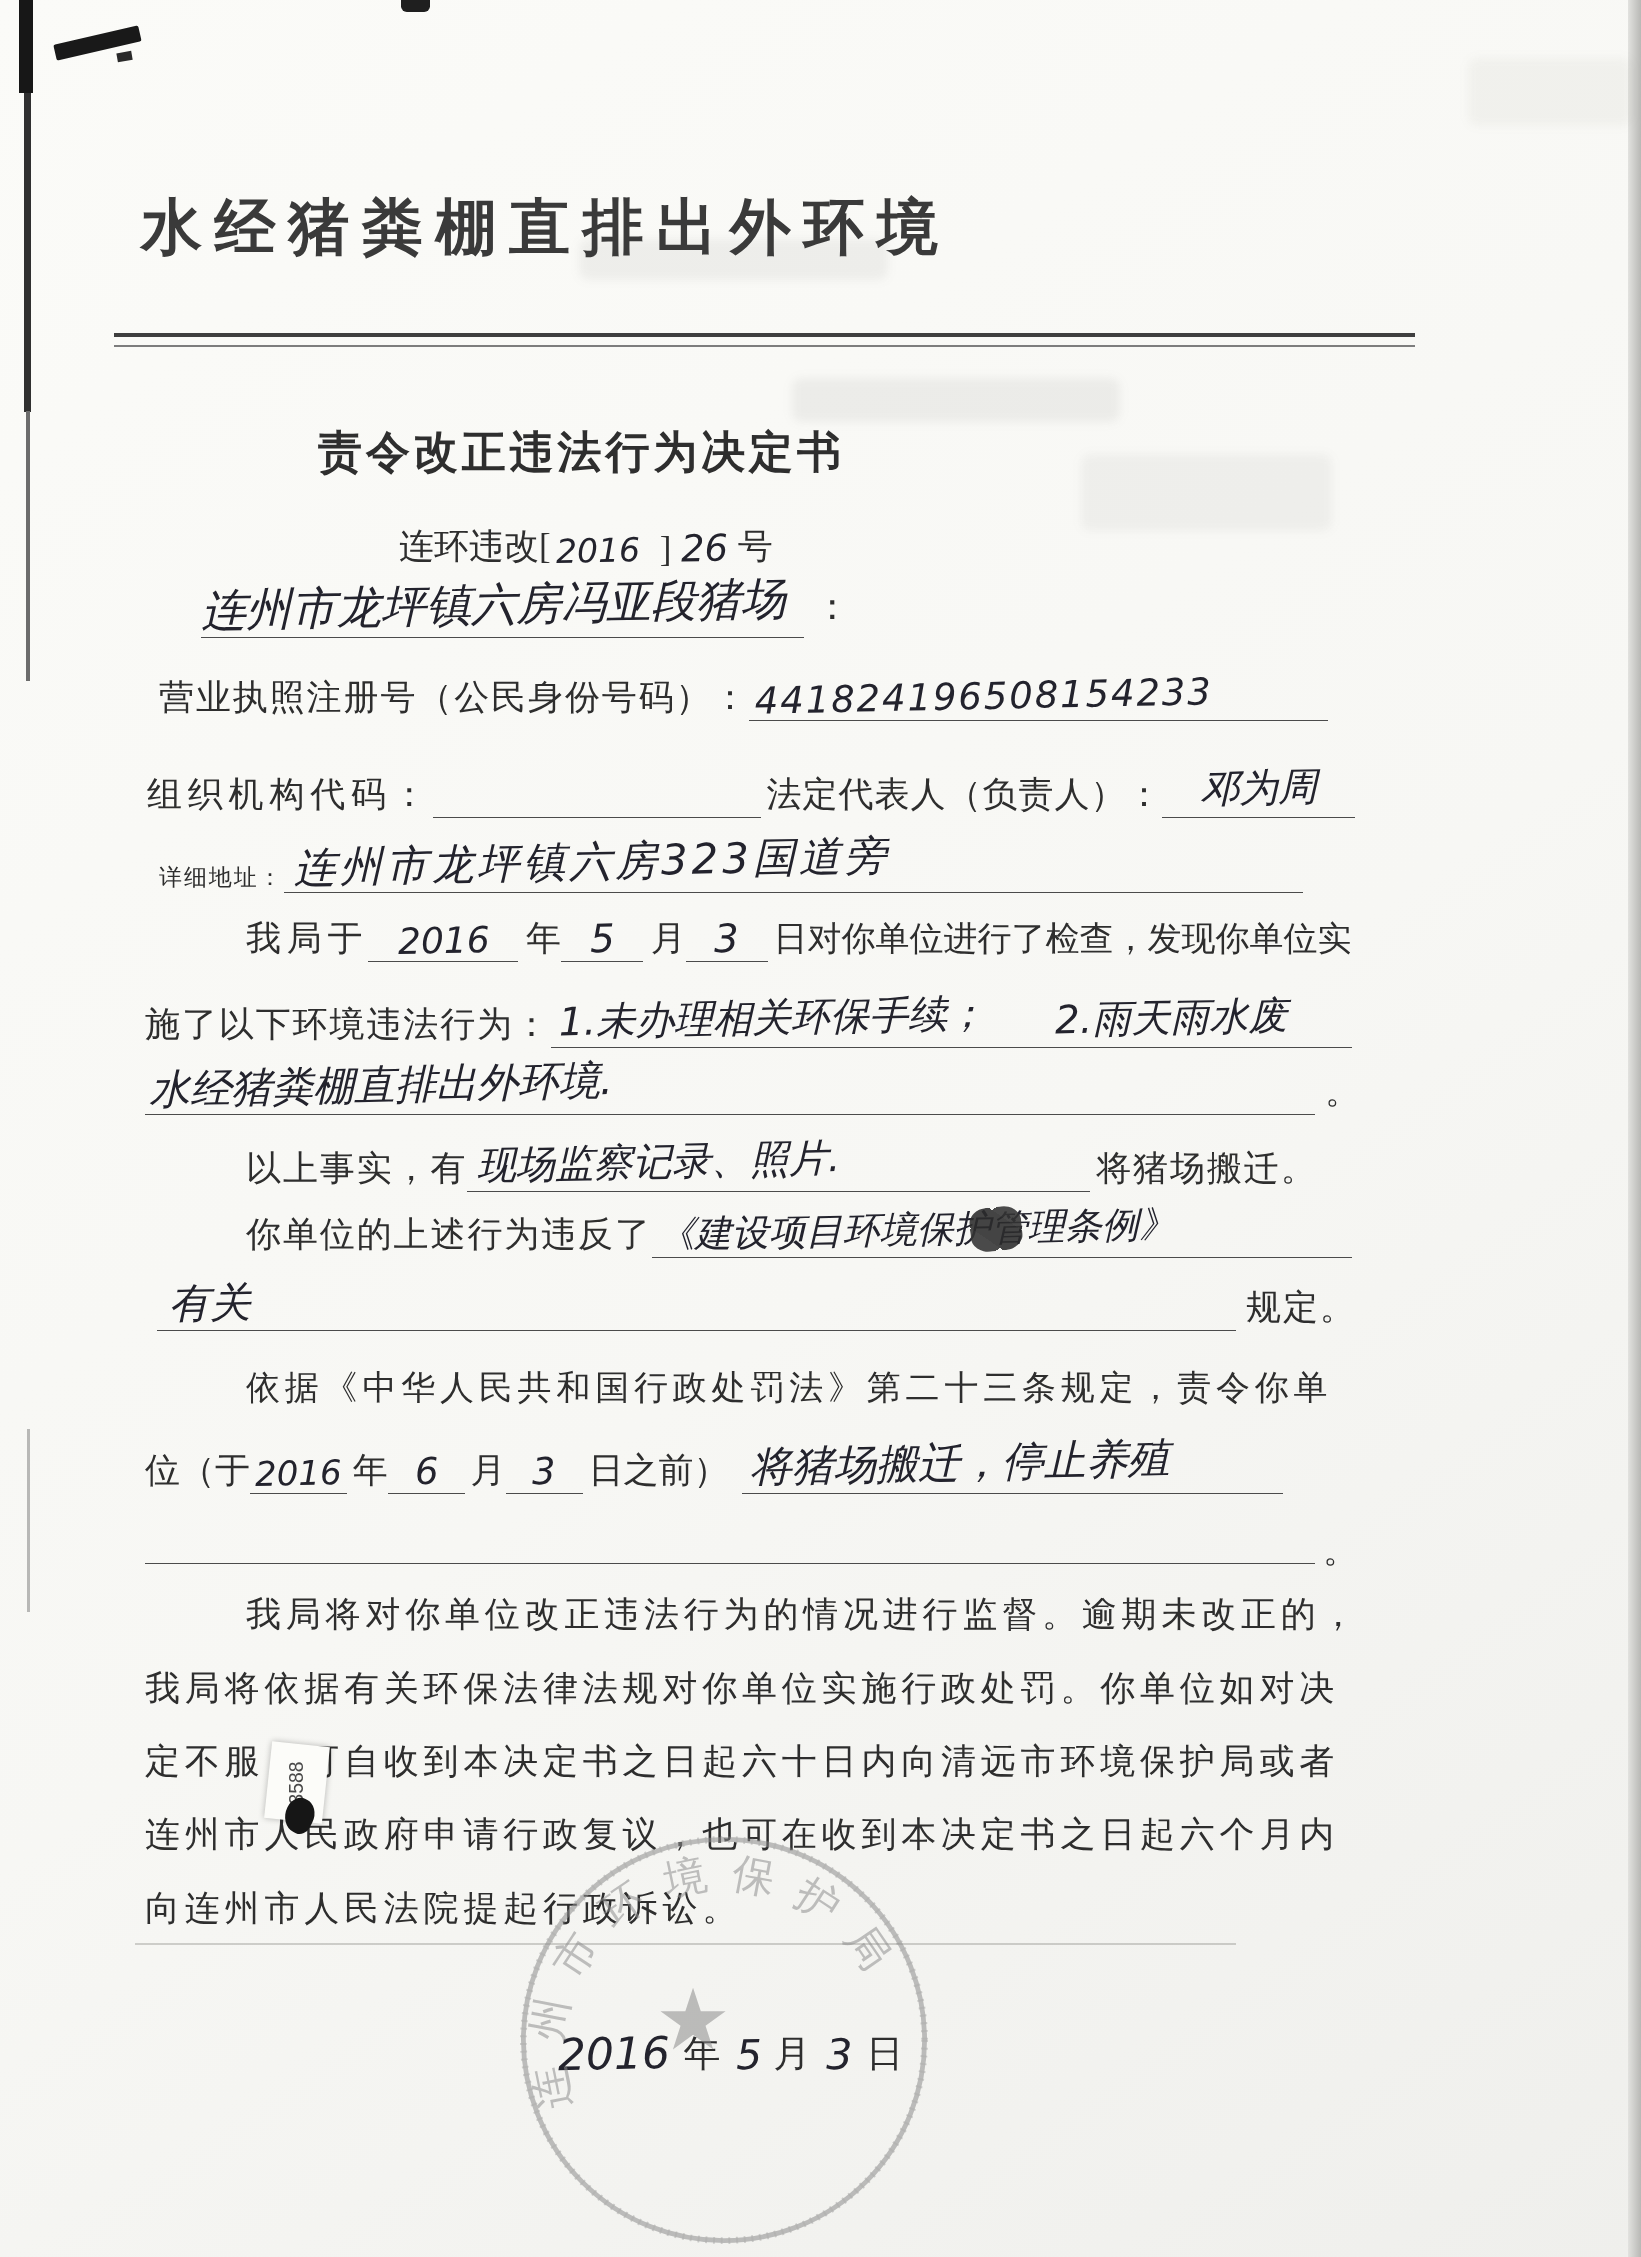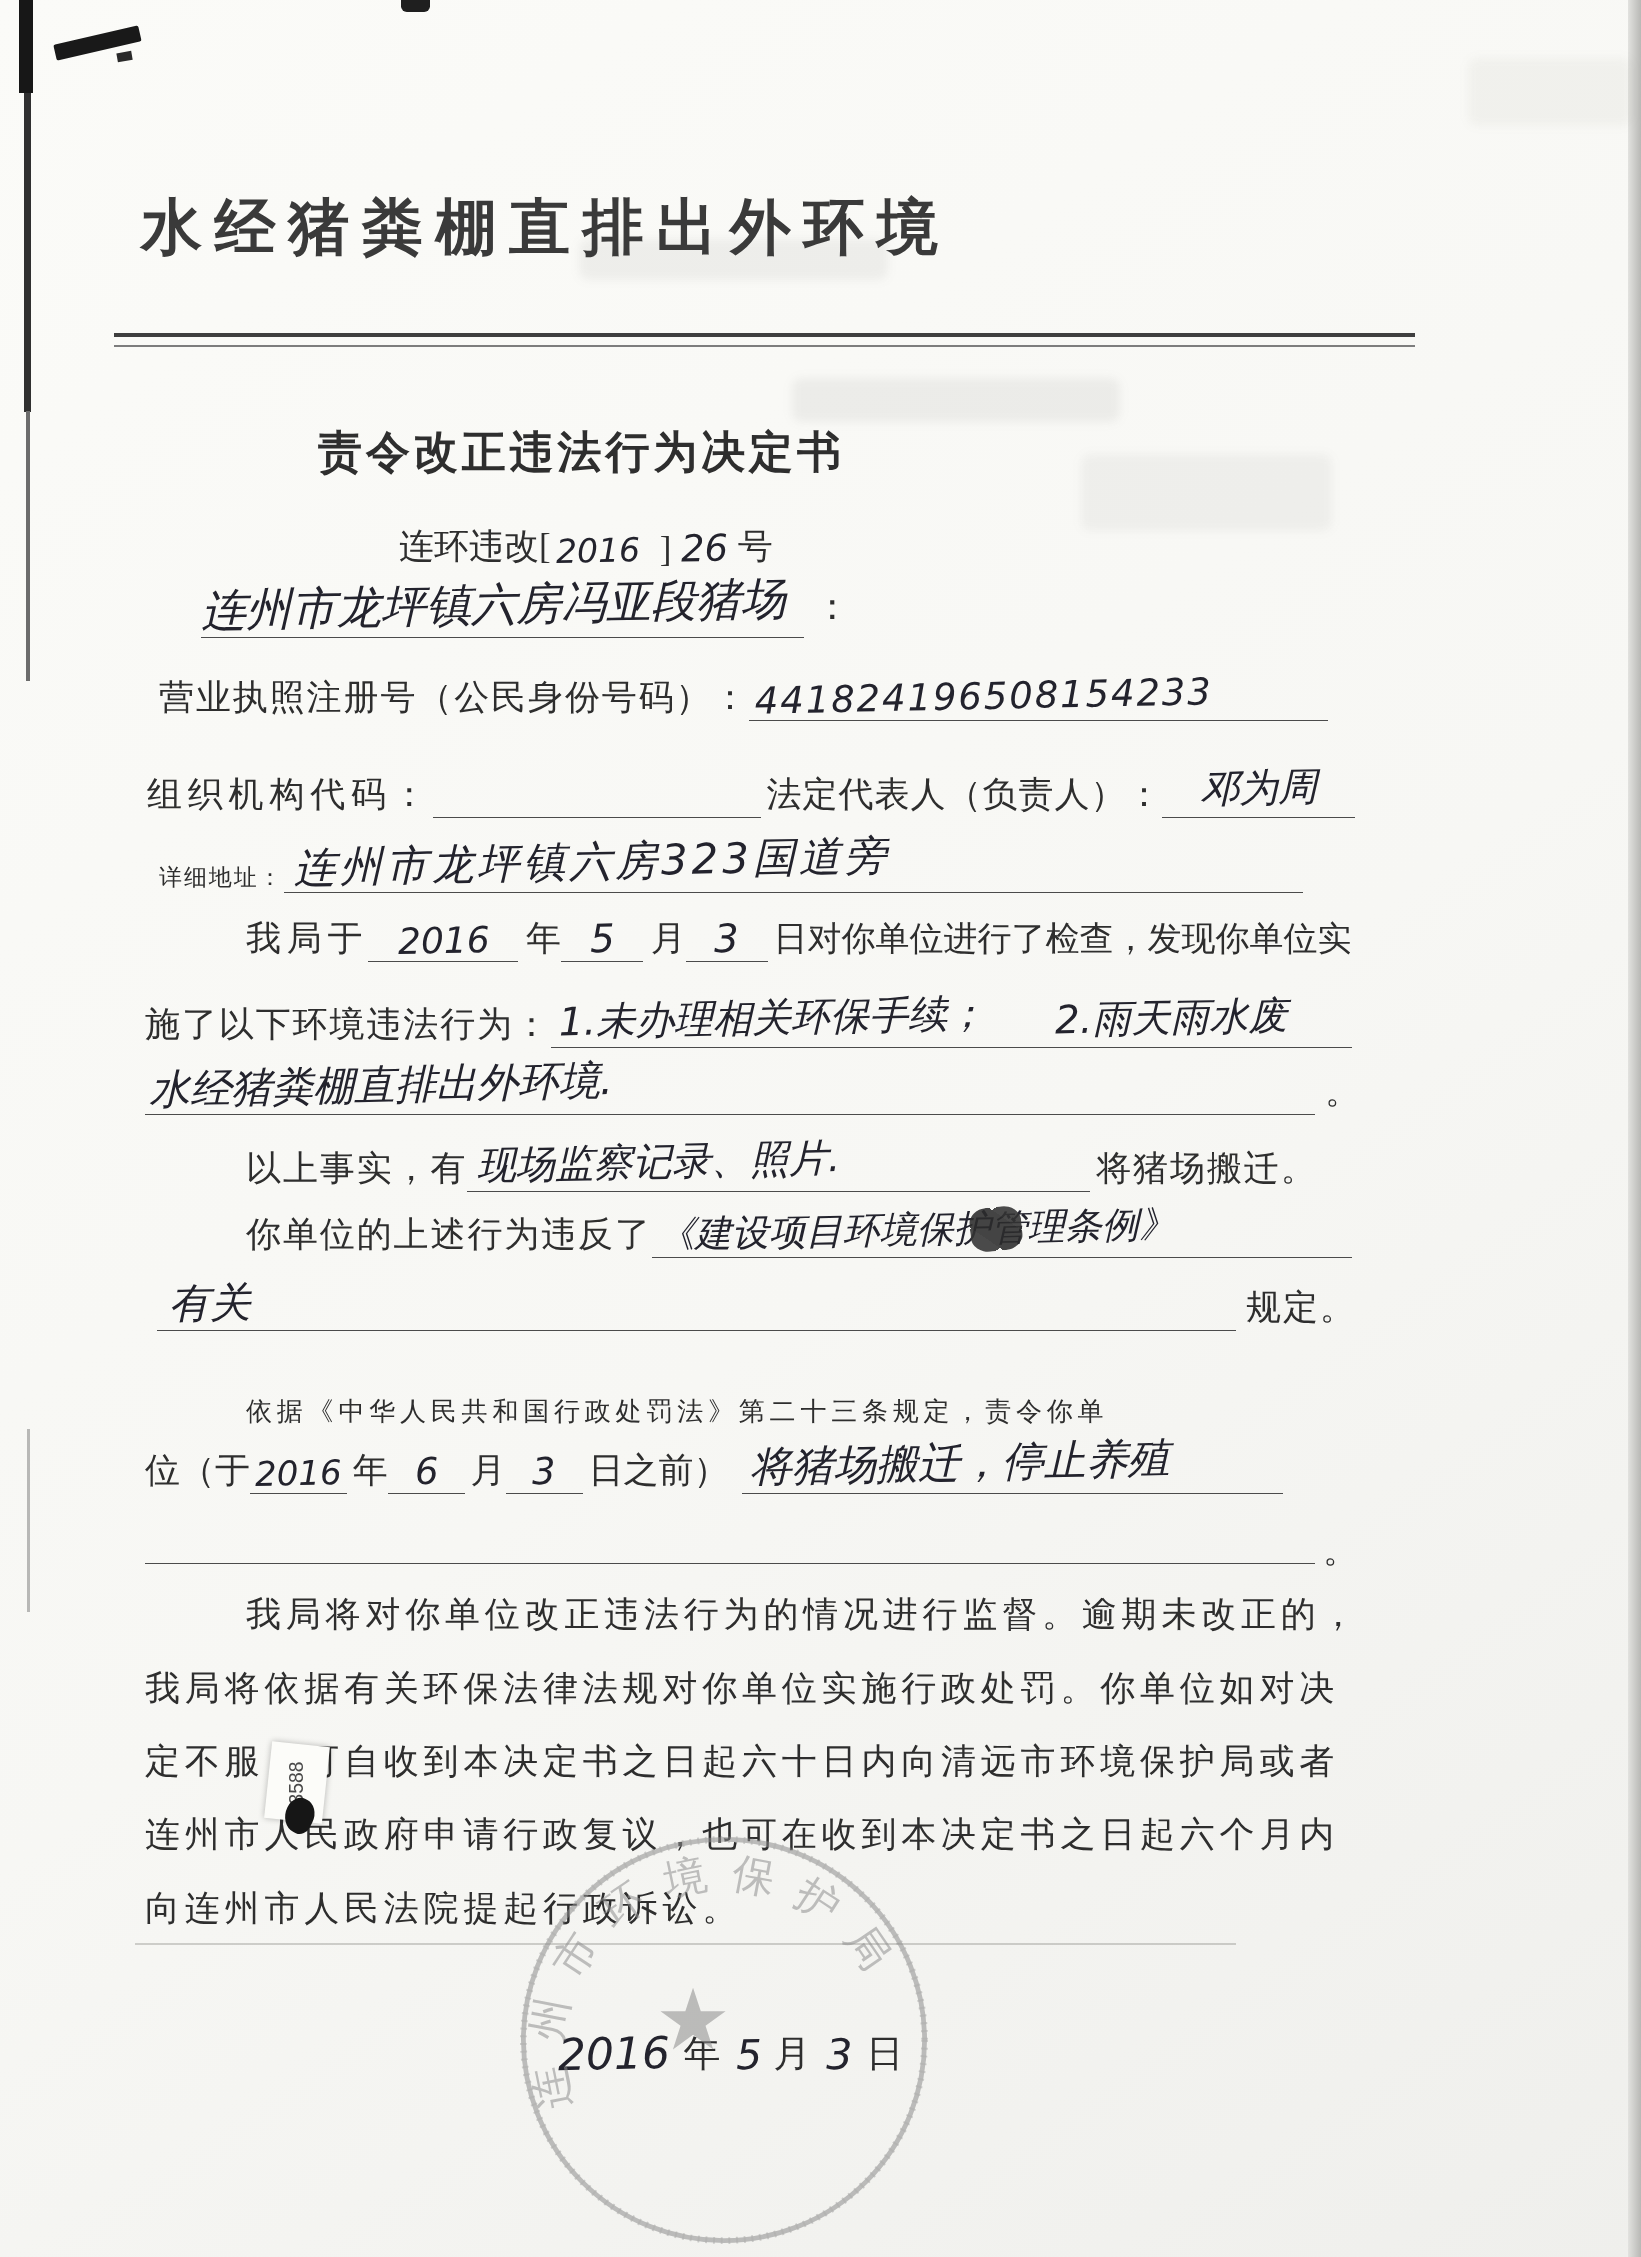--- a/index.html
+++ b/index.html
@@ -145,21 +145,21 @@
       <span class="hw" style="font-size:37px;padding-left:5.8px;">《建设项目环境保护管理条例》</span>
     </span>
   </div>
   <div class="abs scribble"></div>
 
   <div class="abs fill left z2" style="left:157px;top:1276px;width:1079px;height:54px;">
     <span class="hw" style="font-size:41px;padding-left:11.6px;">有关</span>
   </div>
   <span class="abs pr z2" style="left:1246px;top:1284px;font-size:35px;letter-spacing:1.9px;">规定。</span>
 
-  <div class="abs pr z2" style="left:246px;top:1365px;font-size:26px;letter-spacing:4.8px;white-space:nowrap;margin-top:29px;">依据《中华人民共和国行政处罚法》第二十三条规定，责令你单</div>
+  <div class="abs pr z2" style="left:246px;top:1365px;font-size:34px;letter-spacing:4.8px;white-space:nowrap;">依据《中华人民共和国行政处罚法》第二十三条规定，责令你单</div>
 
   <div class="row z2" style="left:145px;top:1435px;">
     <span class="pr" style="font-size:35px;">位（于</span>
     <span class="fill" style="width:97px;"><span class="hw" style="font-size:34px;">2016</span></span>
     <span class="pr" style="font-size:35px;margin-left:5.8px;">年</span>
     <span class="fill" style="width:77px;"><span class="hw" style="font-size:37px;">6</span></span>
     <span class="pr" style="font-size:35px;margin-left:5.8px;">月</span>
     <span class="fill" style="width:77px;"><span class="hw" style="font-size:37px;">3</span></span>
     <span class="pr" style="font-size:35px;margin-left:5.8px;">日之前）</span>
     <span class="fill left" style="width:541px;margin-left:13.5px;padding-bottom:1.9px;">

